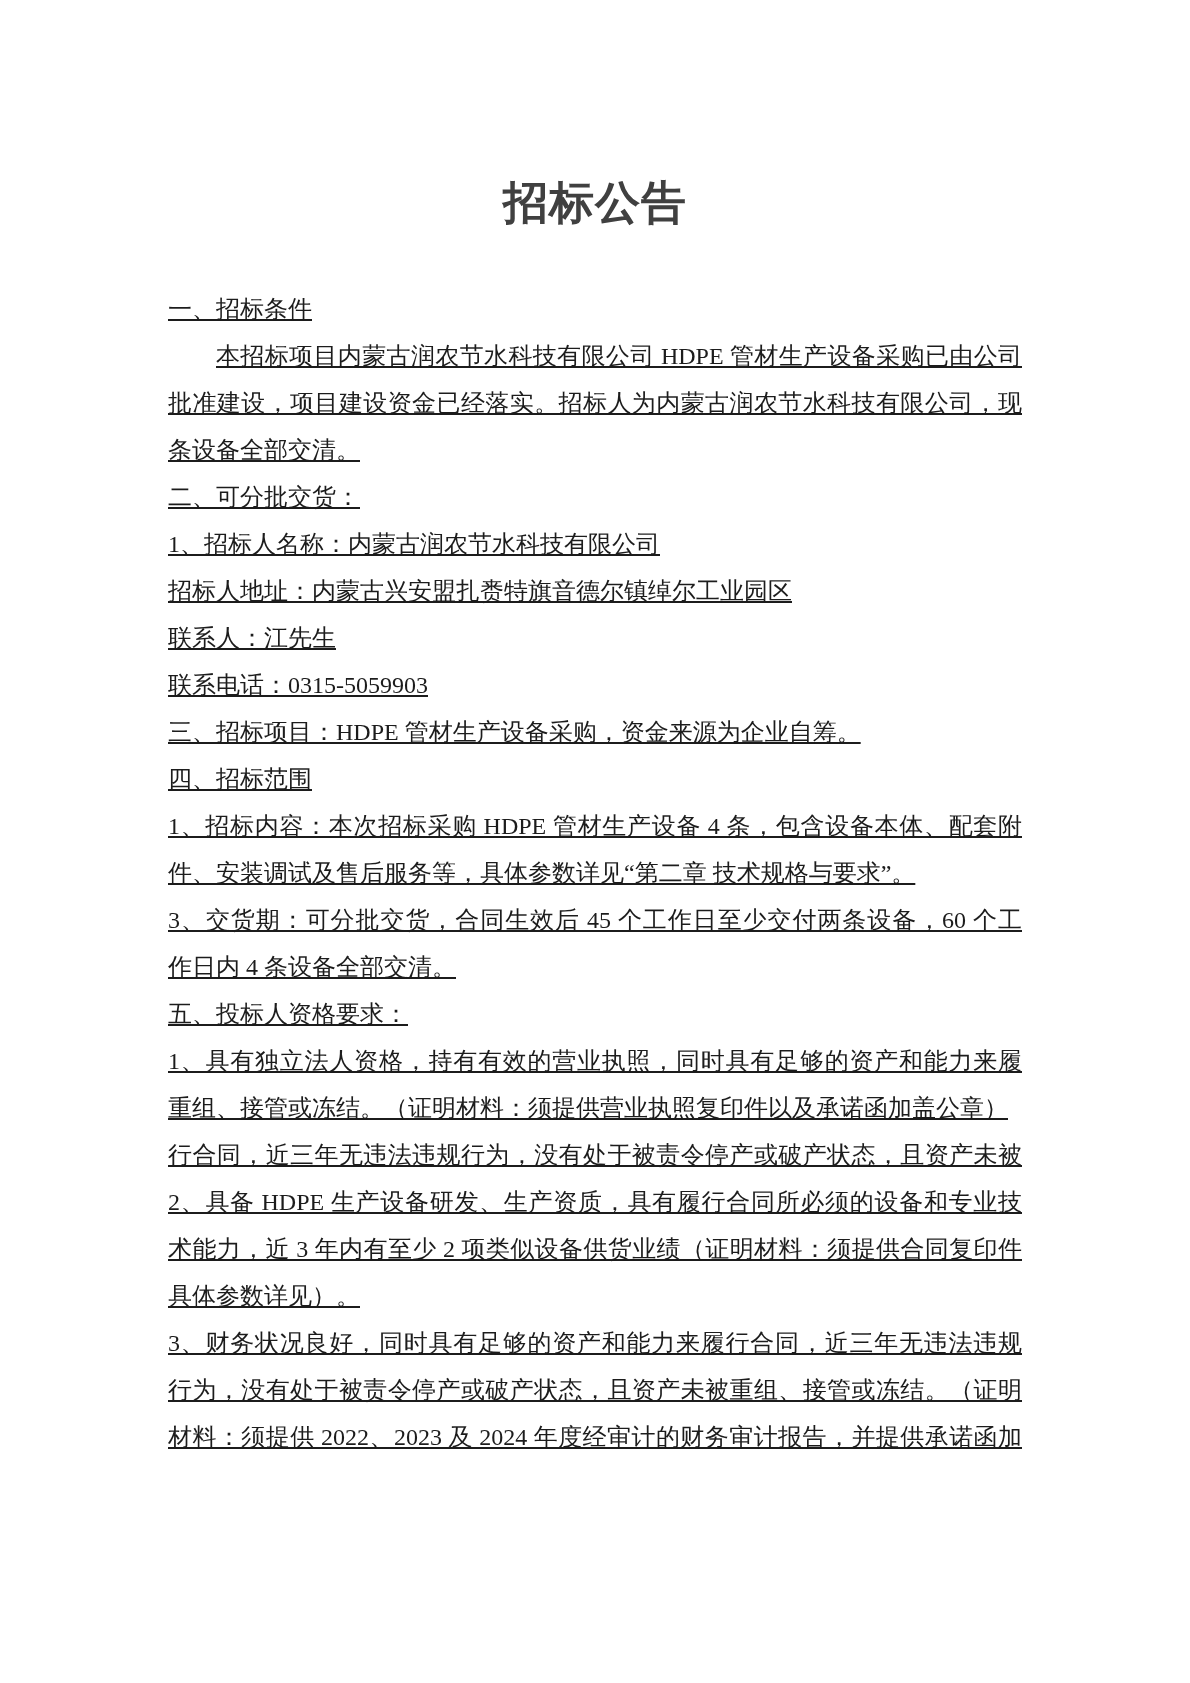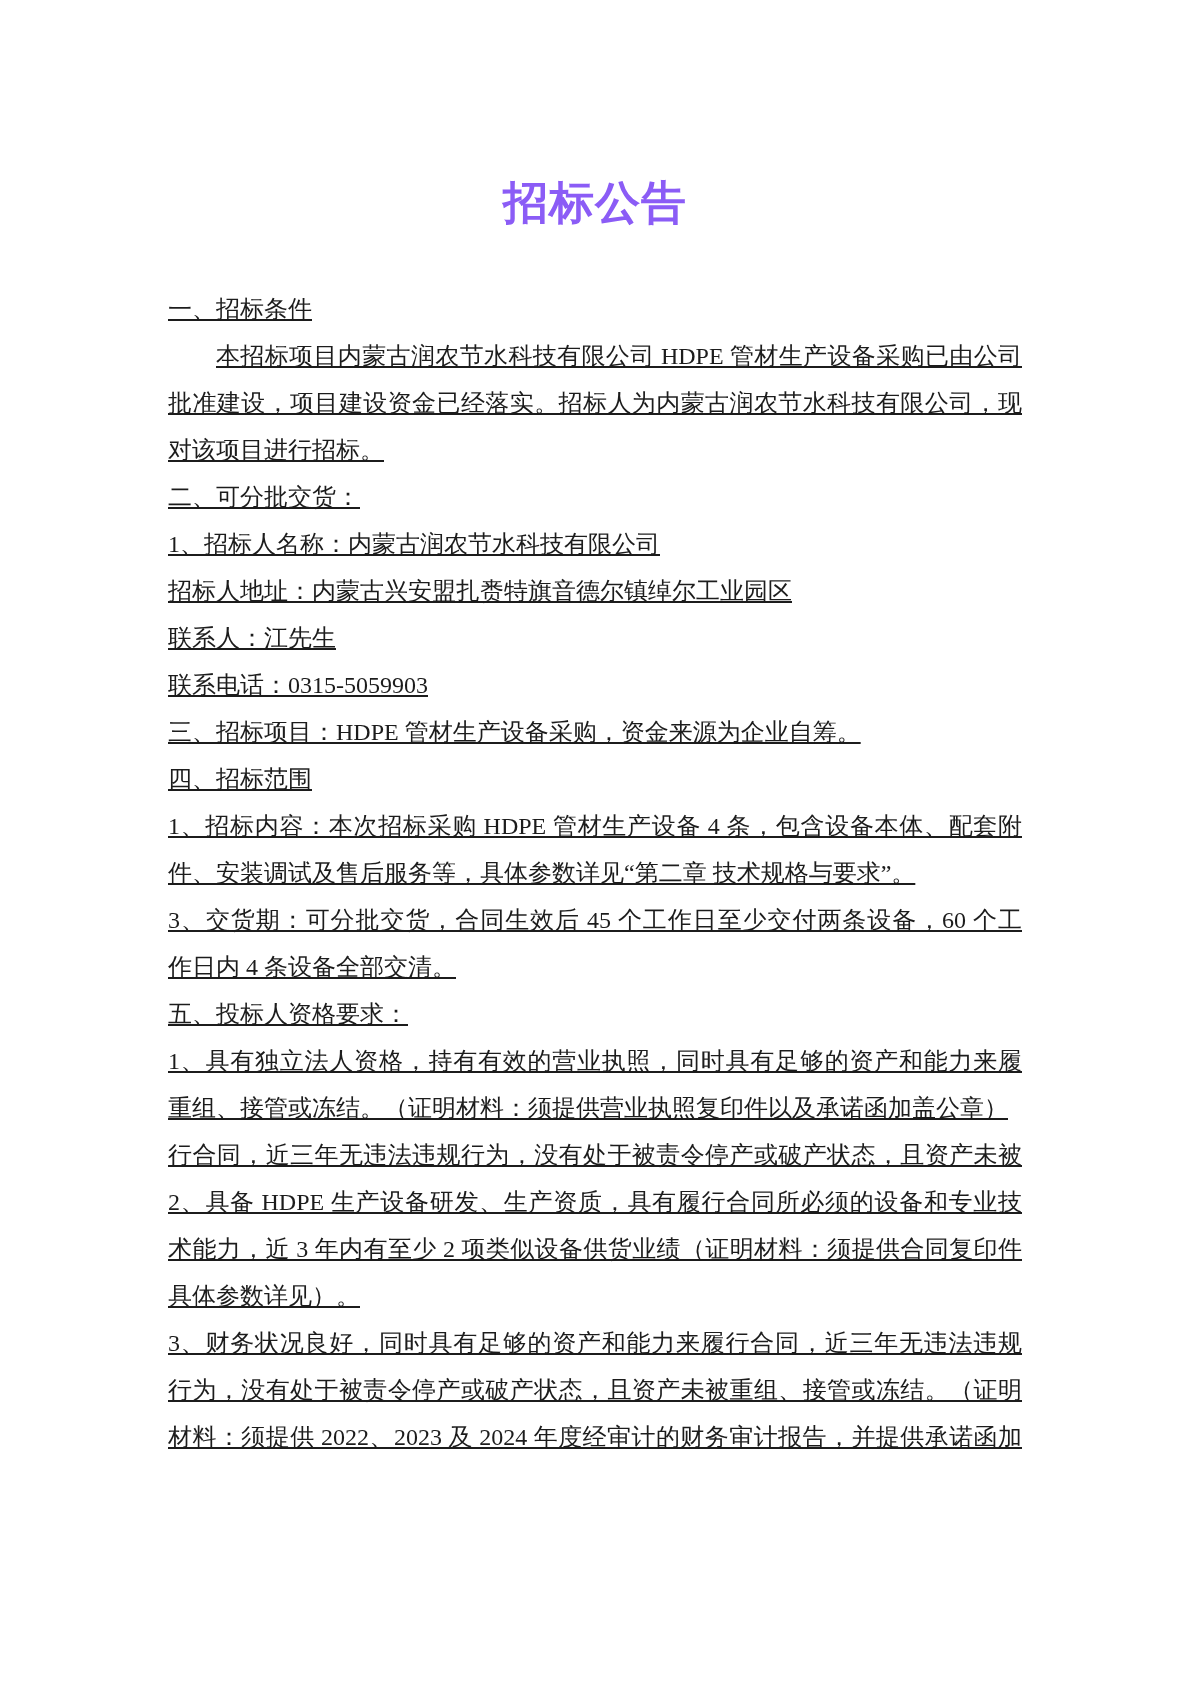--- a/index.html
+++ b/index.html
@@ -20,21 +20,21 @@
   .doc-title {
     position: absolute;
     top: 170px;
     left: 0;
     width: 1190px;
     margin: 0;
     text-align: center;
     font-size: 45px;
     line-height: 66px;
     font-weight: bold;
-    color: #8b5cf6;
+    color: #404040;
     letter-spacing: 1px;
   }
   .doc-body {
     position: absolute;
     top: 286px;
     left: 168px;
     width: 854px;
     font-size: 24px;
     line-height: 47px;
   }
@@ -59,21 +59,21 @@
 <body>
 
 <div class="page">
 
   <h1 class="doc-title">招标公告</h1>
 
   <div class="doc-body">
     <div class="ln">一、招标条件</div>
     <div class="ln fill indent">本招标项目内蒙古润农节水科技有限公司 HDPE 管材生产设备采购已由公司</div>
     <div class="ln fill">批准建设，项目建设资金已经落实。招标人为内蒙古润农节水科技有限公司，现</div>
-    <div class="ln">对该项目进行招标。</div>
+    <div class="ln">条设备全部交清。</div>
     <div class="ln">二、可分批交货：</div>
     <div class="ln">1、招标人名称：内蒙古润农节水科技有限公司</div>
     <div class="ln">招标人地址：内蒙古兴安盟扎赉特旗音德尔镇绰尔工业园区</div>
     <div class="ln">联系人：江先生</div>
     <div class="ln">联系电话：0315-5059903</div>
     <div class="ln">三、招标项目：HDPE 管材生产设备采购，资金来源为企业自筹。</div>
     <div class="ln">四、招标范围</div>
     <div class="ln fill">1、招标内容：本次招标采购 HDPE 管材生产设备 4 条，包含设备本体、配套附</div>
     <div class="ln">件、安装调试及售后服务等，具体参数详见“第二章 技术规格与要求”。</div>
     <div class="ln fill">3、交货期：可分批交货，合同生效后 45 个工作日至少交付两条设备，60 个工</div>

